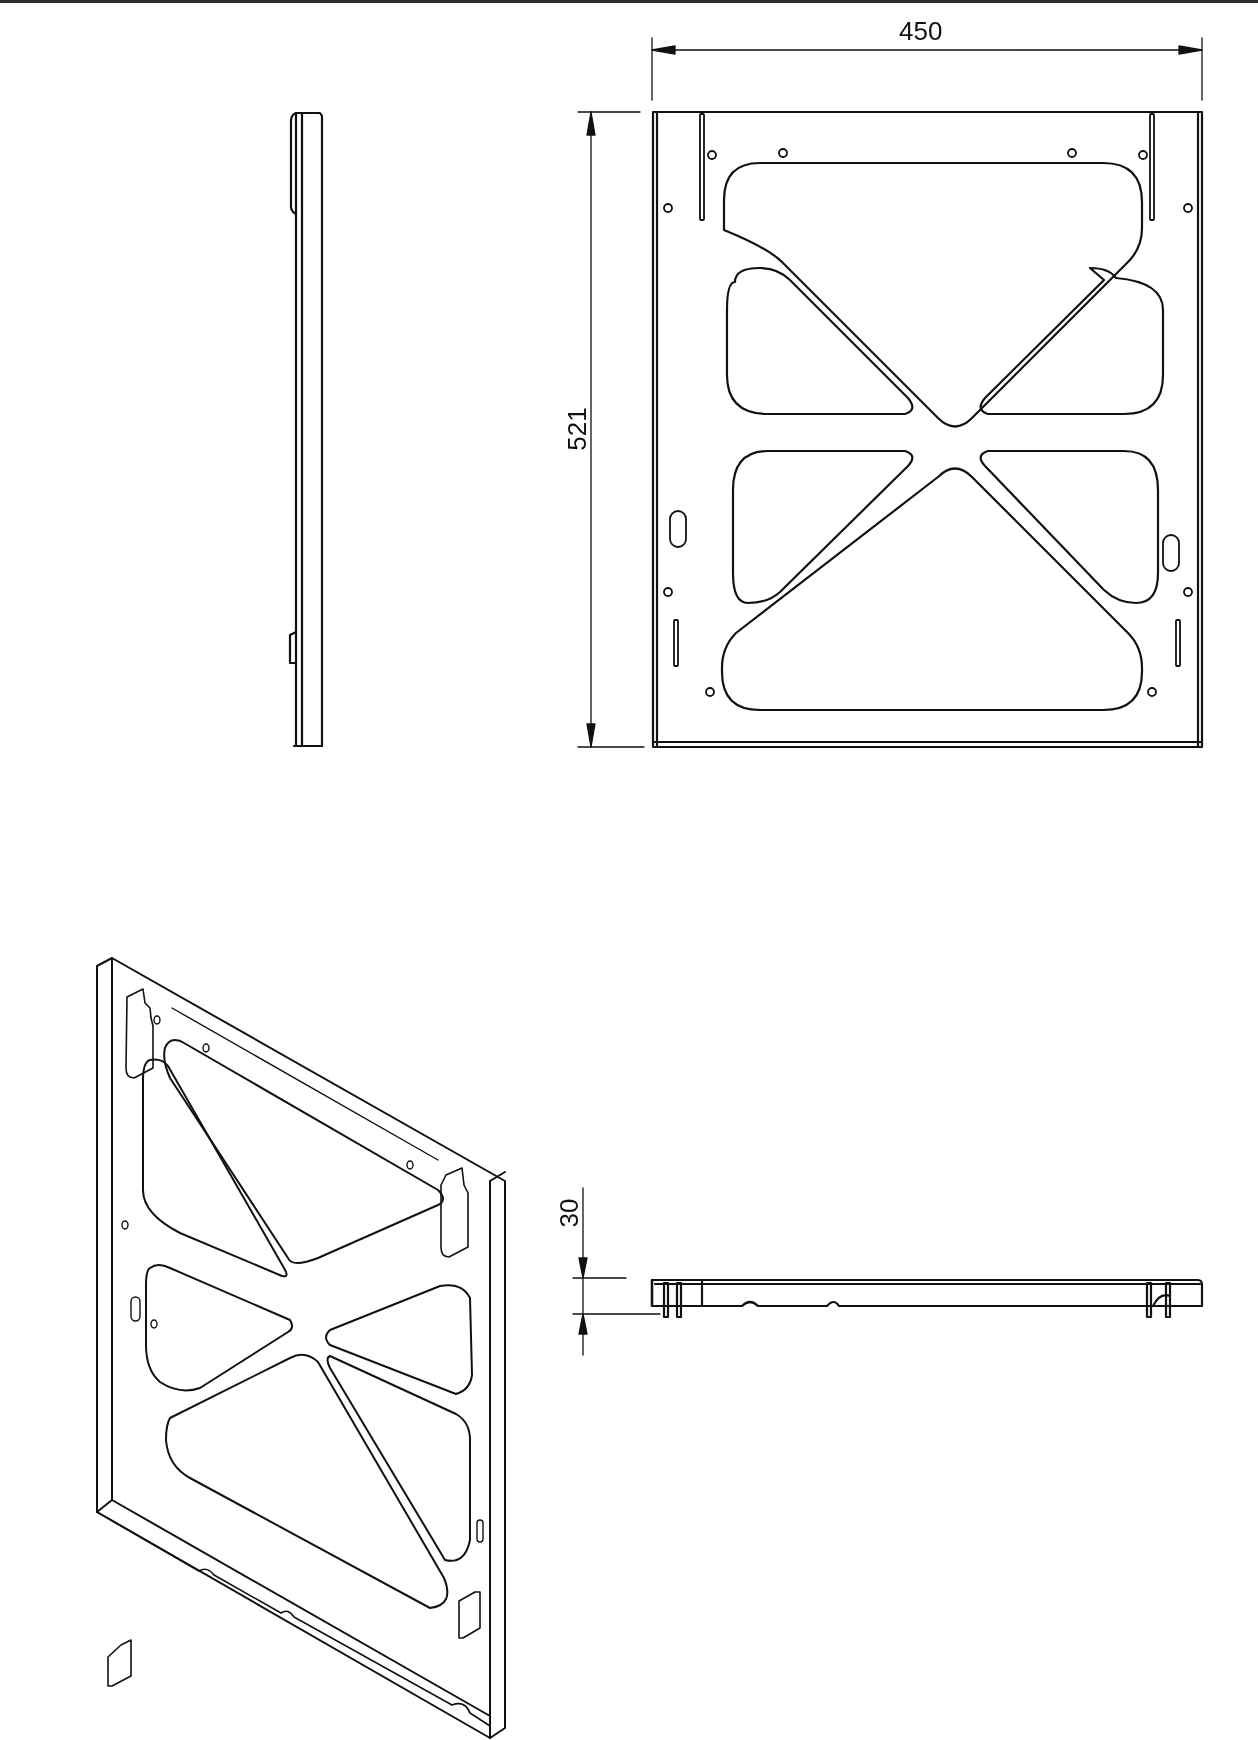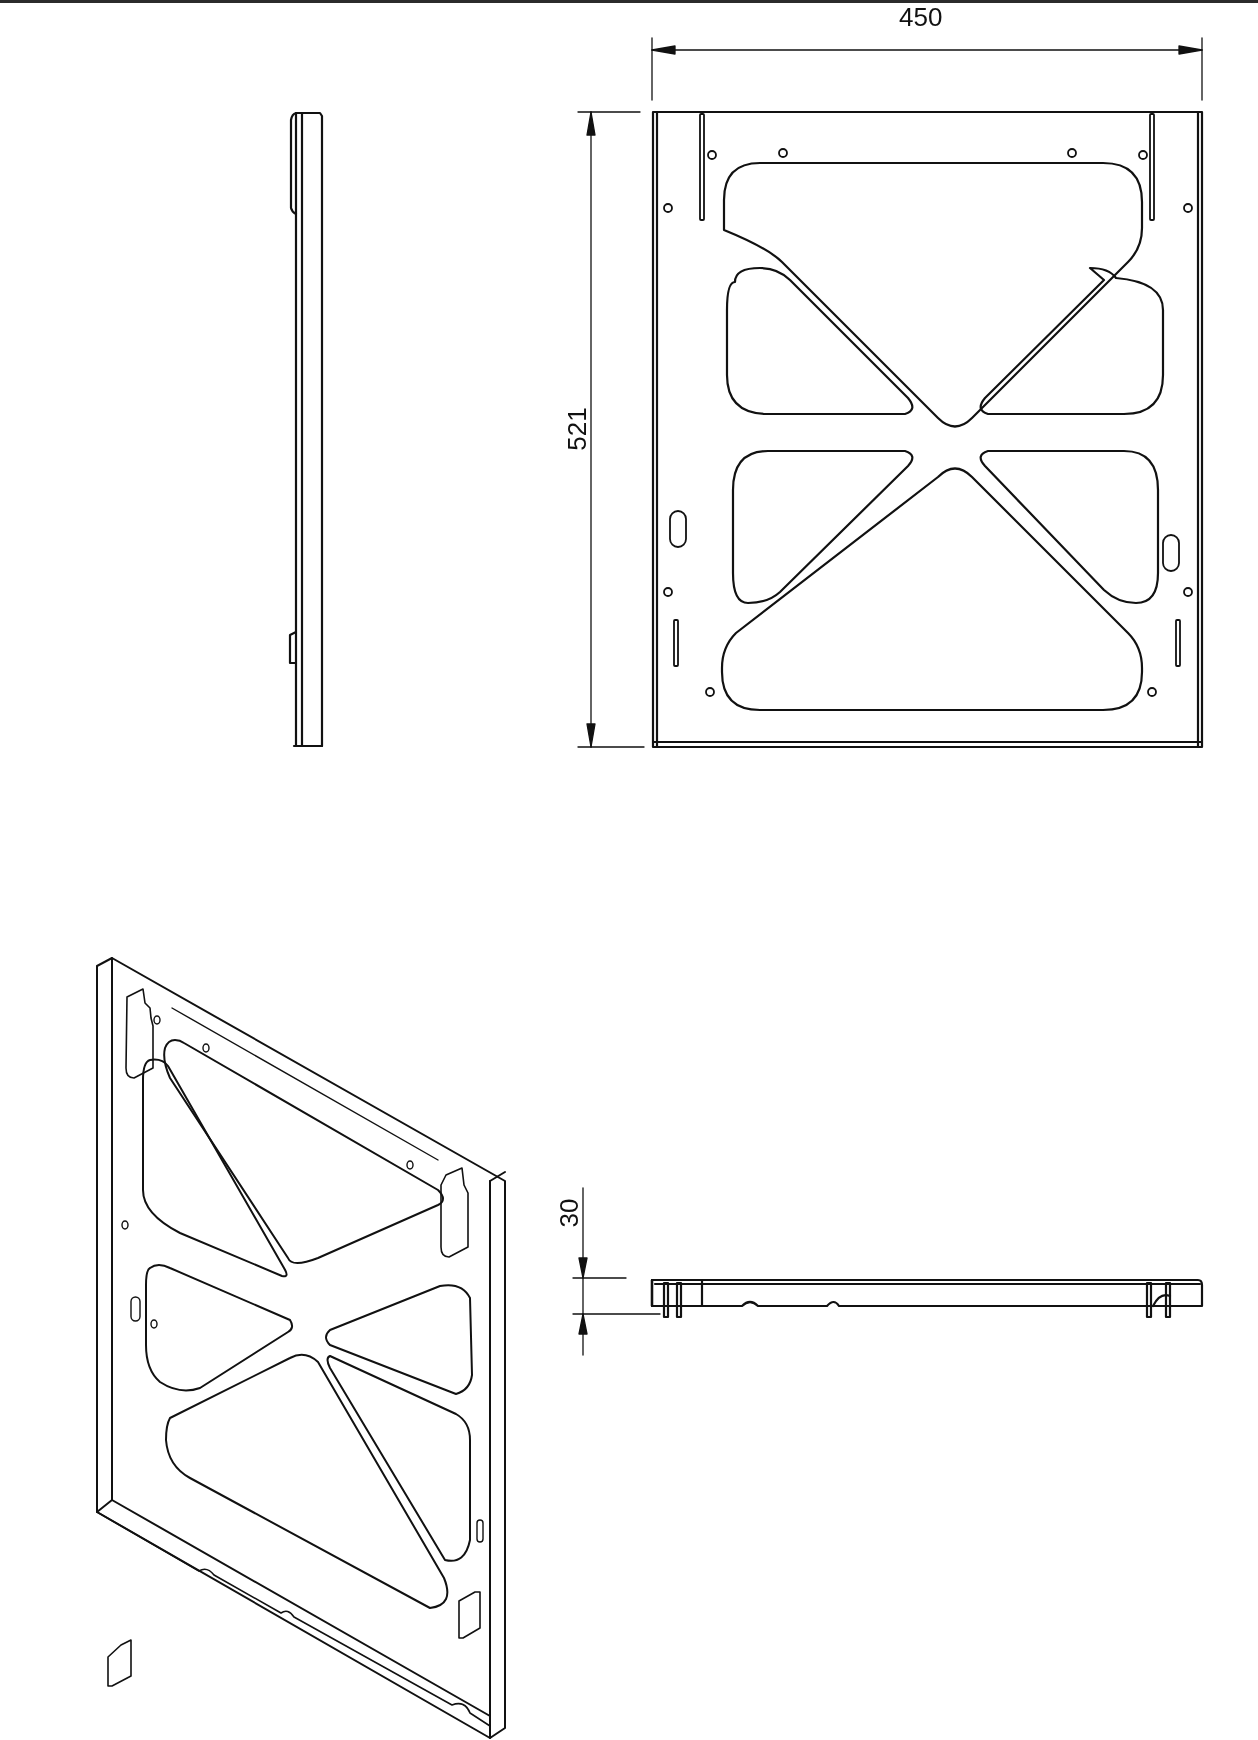--- a/index.html
+++ b/index.html
@@ -138,15 +138,15 @@
       <path d="M175 1040 Q180 1040 184 1043 L438 1190 Q448 1200 438 1205 L318 1258 Q292 1268 288 1258 L170 1078 Q162 1060 165 1048 Q168 1040 175 1040 Z"></path>
       <path d="M150 1060 Q162 1058 168 1066 L284 1268 Q290 1278 282 1276 L180 1233 Q143 1214 143 1190 L143 1080 Q143 1062 150 1060 Z"></path>
       <path d="M150 1268 Q158 1262 170 1268 L290 1320 Q295 1328 288 1332 L200 1388 Q180 1395 160 1382 Q146 1370 146 1345 L146 1285 Q146 1270 150 1268 Z"></path>
       <path d="M330 1330 L440 1286 Q462 1282 470 1298 L472 1375 Q470 1390 456 1394 L330 1345 Q322 1337 330 1330 Z"></path>
       <path d="M170 1418 L290 1358 Q305 1350 318 1362 L444 1578 Q455 1605 430 1608 L190 1478 Q168 1466 166 1440 Q166 1425 170 1418 Z"></path>
       <path d="M330 1356 L456 1414 Q470 1422 470 1440 L470 1540 Q465 1565 445 1560 L330 1368 Q325 1358 330 1356 Z"></path>
     </g>
   </g>
 </svg>
 
-<div class="dim-text" style="left:899px; top:4px;">450</div>
+<div class="dim-text" style="left:899px; top:18px;">450</div>
 <div class="dim-text vert" style="left:552px; top:416px; width:50px; text-align:center;">521</div>
 <div class="dim-text vert" style="left:551px; top:1200px; width:36px; text-align:center;">30</div>
 
 </body></html>

